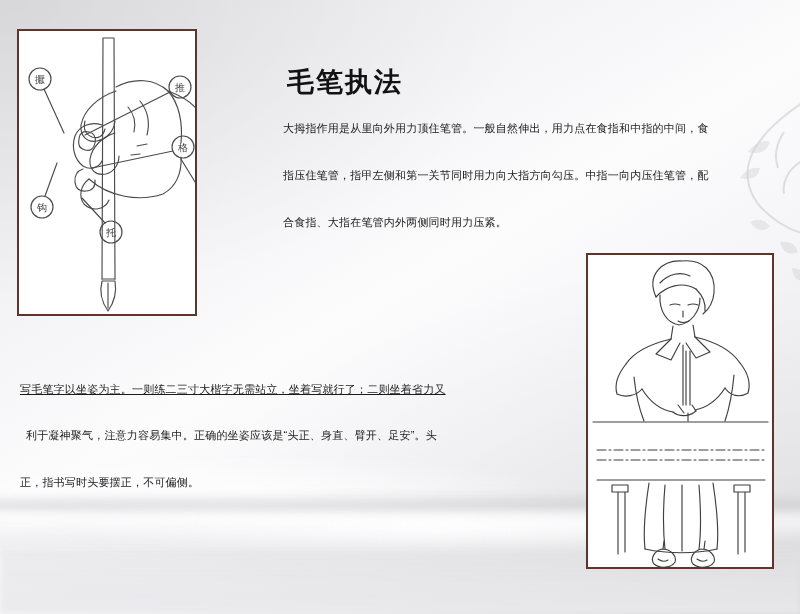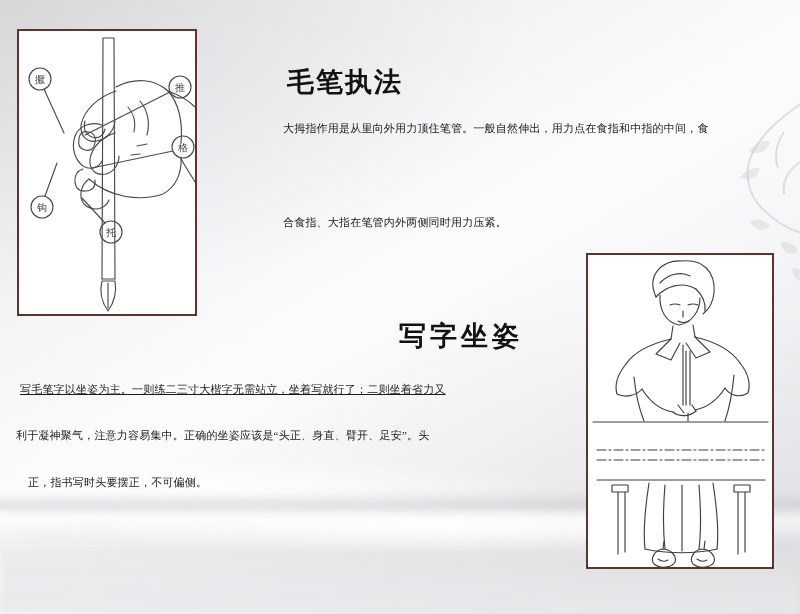--- a/index.html
+++ b/index.html
@@ -36,22 +36,22 @@
 
   .title{position:absolute;font-weight:bold;color:#121212;font-size:27px;letter-spacing:2px;}
   .title-1{left:287px;top:64px;}
   .title-2{left:399px;top:318px;letter-spacing:4px;}
 
   .bodyline{position:absolute;font-size:11px;color:#1b1b1b;letter-spacing:0.2px;white-space:nowrap;}
   .p1-l1{left:283px;top:121px;}
   .p1-l2{left:283px;top:168px;}
   .p1-l3{left:283px;top:215px;text-align:center;}
   .p2-l1{left:20px;top:382px;text-decoration:underline;}
-  .p2-l2{left:16px;top:428px;font-family:Liberation Serif, serif;}
-  .p2-l3{left:28px;top:475px;font-family:Liberation Mono, monospace;}
+  .p2-l2{left:26px;top:428px;}
+  .p2-l3{left:20px;top:475px;font-family:Liberation Mono, monospace;}
 
   .sk{stroke:#4b4b4b;fill:none;stroke-width:1.15;stroke-linecap:round;stroke-linejoin:round;}
   .sk2{stroke:#3f3f3f;fill:none;stroke-width:1.15;stroke-linecap:round;stroke-linejoin:round;}
   .lbl{font-size:10px;fill:#3c3c3c;text-anchor:middle;dominant-baseline:middle;font-family:"Liberation Sans",sans-serif;}
 </style>
 </head>
 <body>
 
 <div class="stage">
 
@@ -121,23 +121,23 @@
       <text class="lbl" x="21" y="49">擫</text>
       <text class="lbl" x="161" y="57">推</text>
       <text class="lbl" x="164" y="117">格</text>
       <text class="lbl" x="23" y="177">钩</text>
       <text class="lbl" x="92" y="202">托</text>
     </svg>
   </div>
 
   <div class="title title-1">毛笔执法</div>
   <div class="bodyline p1-l1">大拇指作用是从里向外用力顶住笔管。一般自然伸出，用力点在食指和中指的中间，食</div>
+  <div class="bodyline p1-l2">指压住笔管，指甲左侧和第一关节同时用力向大指方向勾压。中指一向内压住笔管，配</div>
   <div class="bodyline p1-l3">合食指、大指在笔管内外两侧同时用力压紧。</div>
 
-  <div class="title title-2">写字坐姿</div>
   <div class="bodyline p2-l1">写毛笔字以坐姿为主。一则练二三寸大楷字无需站立，坐着写就行了；二则坐着省力又</div>
   <div class="bodyline p2-l2">利于凝神聚气，注意力容易集中。正确的坐姿应该是“头正、身直、臂开、足安”。头</div>
   <div class="bodyline p2-l3">正，指书写时头要摆正，不可偏侧。</div>
 
   <div class="fig fig-posture">
     <svg viewBox="0 0 184 312">
       <g class="sk2">
 
         <path d="M68,42 C58,20 74,5 94,6 C114,4 128,16 126,38 C125,48 120,55 115,59"></path>
         <path d="M68,42 C78,31 94,26 108,34"></path>

